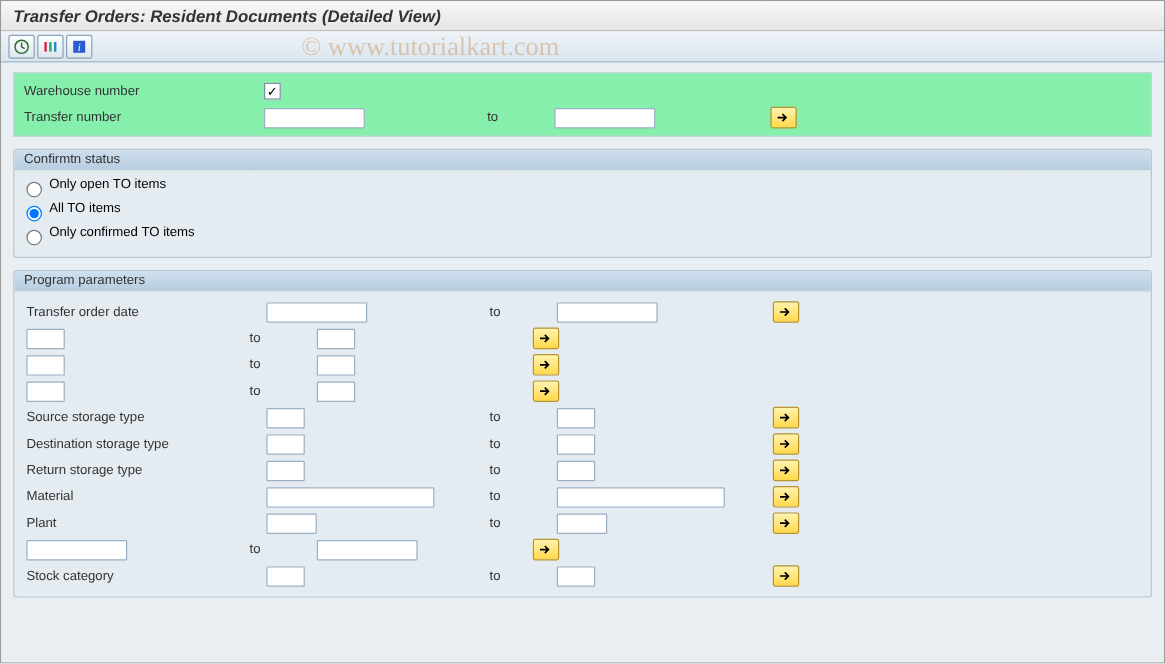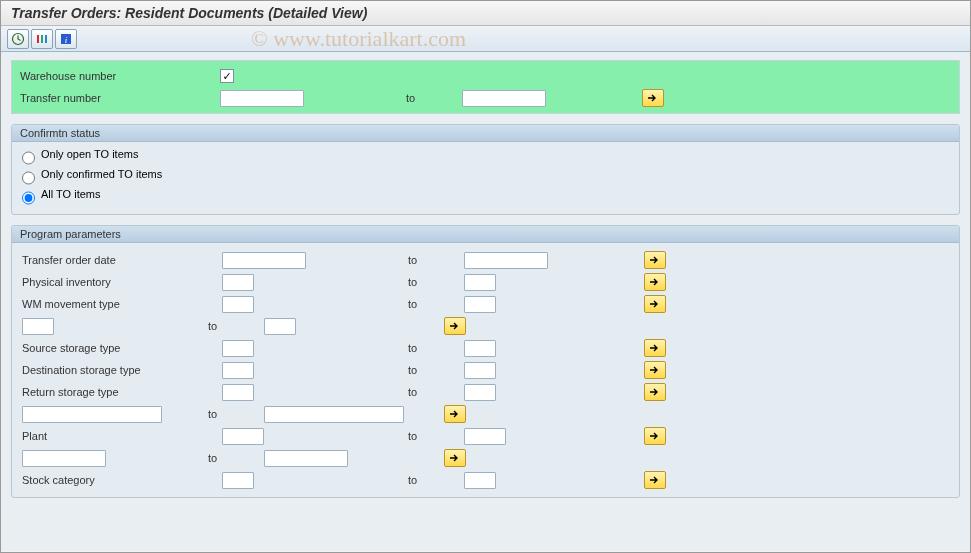--- a/index.html
+++ b/index.html
@@ -191,27 +191,27 @@
     </div>
 
     <div class="groupbox">
       <div class="header">Confirmtn status</div>
       <div class="content">
         <label class="radio-row">
           <input type="radio" name="cstat" style="">
           <span>Only open TO items</span>
         </label>
         <label class="radio-row">
+          <input type="radio" name="cstat" checked="" style="">
+          <span>All TO items</span>
+        </label>
+        <label class="radio-row">
           <input type="radio" name="cstat" style="">
           <span>Only confirmed TO items</span>
         </label>
-        <label class="radio-row">
-          <input type="radio" name="cstat" checked="" style="">
-          <span>All TO items</span>
-        </label>
       </div>
     </div>
 
     <div class="groupbox">
       <div class="header">Program parameters</div>
       <div class="content" id="params-content">
           <div class="row">
             <div class="lbl">Transfer order date</div>
             <div class="col-from">
               <input class="inp" style="width: 84px;">
@@ -220,36 +220,34 @@
             <div class="col-to-input">
               <input class="inp" style="width: 84px;">
             </div>
             <div class="multi-btn">
               <svg width="12" height="10" viewBox="0 0 12 10">
                 <path d="M1 5 H8 M5 2 L8 5 L5 8" stroke="#000" stroke-width="1.4" fill="none"></path>
               </svg>
             </div>
           </div>
           <div class="row">
-            <div class="lbl">Physical inventory</div>
-            <div class="col-from">
-              <input class="inp" style="width: 32px;">
-            </div>
-            <div class="to-lbl">to</div>
-            <div class="col-to-input">
-              <input class="inp" style="width: 32px;">
-            </div>
-            <div class="multi-btn">
-              <svg width="12" height="10" viewBox="0 0 12 10">
-                <path d="M1 5 H8 M5 2 L8 5 L5 8" stroke="#000" stroke-width="1.4" fill="none"></path>
-              </svg>
-            </div>
-          </div>
-          <div class="row">
-            <div class="lbl">WM movement type</div>
+            <div class="col-from">
+              <input class="inp" style="width: 32px;">
+            </div>
+            <div class="to-lbl">to</div>
+            <div class="col-to-input">
+              <input class="inp" style="width: 32px;">
+            </div>
+            <div class="multi-btn">
+              <svg width="12" height="10" viewBox="0 0 12 10">
+                <path d="M1 5 H8 M5 2 L8 5 L5 8" stroke="#000" stroke-width="1.4" fill="none"></path>
+              </svg>
+            </div>
+          </div>
+          <div class="row">
             <div class="col-from">
               <input class="inp" style="width: 32px;">
             </div>
             <div class="to-lbl">to</div>
             <div class="col-to-input">
               <input class="inp" style="width: 32px;">
             </div>
             <div class="multi-btn">
               <svg width="12" height="10" viewBox="0 0 12 10">
                 <path d="M1 5 H8 M5 2 L8 5 L5 8" stroke="#000" stroke-width="1.4" fill="none"></path>
@@ -309,20 +307,21 @@
             <div class="col-to-input">
               <input class="inp" style="width: 32px;">
             </div>
             <div class="multi-btn">
               <svg width="12" height="10" viewBox="0 0 12 10">
                 <path d="M1 5 H8 M5 2 L8 5 L5 8" stroke="#000" stroke-width="1.4" fill="none"></path>
               </svg>
             </div>
           </div>
           <div class="row">
+            <div class="lbl">Material</div>
             <div class="col-from">
               <input class="inp" style="width: 140px;">
             </div>
             <div class="to-lbl">to</div>
             <div class="col-to-input">
               <input class="inp" style="width: 140px;">
             </div>
             <div class="multi-btn">
               <svg width="12" height="10" viewBox="0 0 12 10">
                 <path d="M1 5 H8 M5 2 L8 5 L5 8" stroke="#000" stroke-width="1.4" fill="none"></path>

